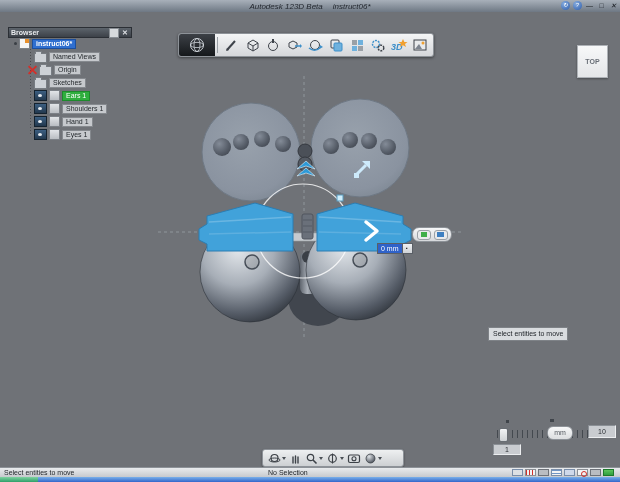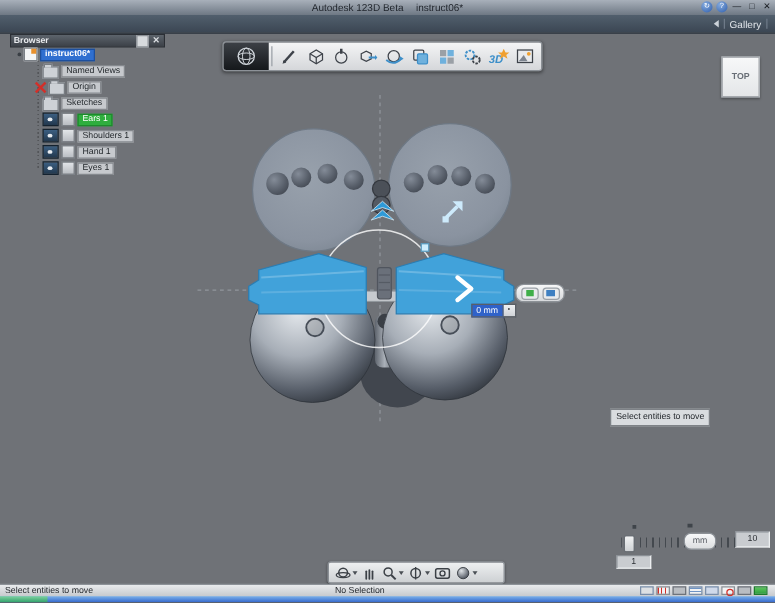--- a/index.html
+++ b/index.html
@@ -2,21 +2,21 @@
 <html><head>
 <meta charset="utf-8">
 <style>
   html,body{margin:0;padding:0;background:#555;}
   #app{position:relative;width:620px;height:482px;overflow:hidden;
        font-family:"Liberation Sans",sans-serif;background:#6f7277;}
 
   
   .titlebar{position:absolute;left:0;top:0;right:0;height:12px;
     background:linear-gradient(#a8b0ba,#6e7884);display:flex;align-items:center;
-    justify-content:center;font-size:8px;color:#1f242b;}
+    justify-content:center;font-size:8px;color:#1f242b;font-style:italic;}
   .titlebar .doc{margin-left:10px;}
   .win-controls{position:absolute;right:2px;top:1px;display:flex;gap:3px;align-items:center;}
   .circle-btn{width:9px;height:9px;border-radius:50%;
     background:radial-gradient(circle at 35% 30%,#86acdf,#2e5dab);
     color:#fff;font-size:6px;line-height:9px;text-align:center;}
   .win-btn{font-size:7px;color:#171b20;width:9px;text-align:center;line-height:9px;}
 
   
   .menustrip{position:absolute;left:0;top:12px;right:0;height:14px;
     background:linear-gradient(#515f6d,#3b4653);border-bottom:1px solid #29313b;
@@ -151,28 +151,20 @@
     <span class="doc">instruct06*</span>
     <div class="win-controls">
       <span class="circle-btn">↻</span>
       <span class="circle-btn">?</span>
       <span class="win-btn">—</span>
       <span class="win-btn">□</span>
       <span class="win-btn">✕</span>
     </div>
   </div>
 
-  <div class="menustrip">
-    <div class="gallery">
-      <span class="tri-left"></span>
-      <span class="vsep"></span>
-      <span>Gallery</span>
-      <span class="vsep"></span>
-    </div>
-  </div>
 
   <svg class="scene" width="620" height="441" viewBox="0 0 620 441">
     <defs>
       <radialGradient id="earG" cx="45%" cy="40%" r="65%">
         <stop offset="0%" stop-color="#98a1ac"></stop>
           <stop offset="80%" stop-color="#8a93a0"></stop>
         <stop offset="100%" stop-color="#7e8894"></stop>
       </radialGradient>
       <radialGradient id="bumpG" cx="35%" cy="32%" r="75%">
         <stop offset="0%" stop-color="#848c98"></stop>

